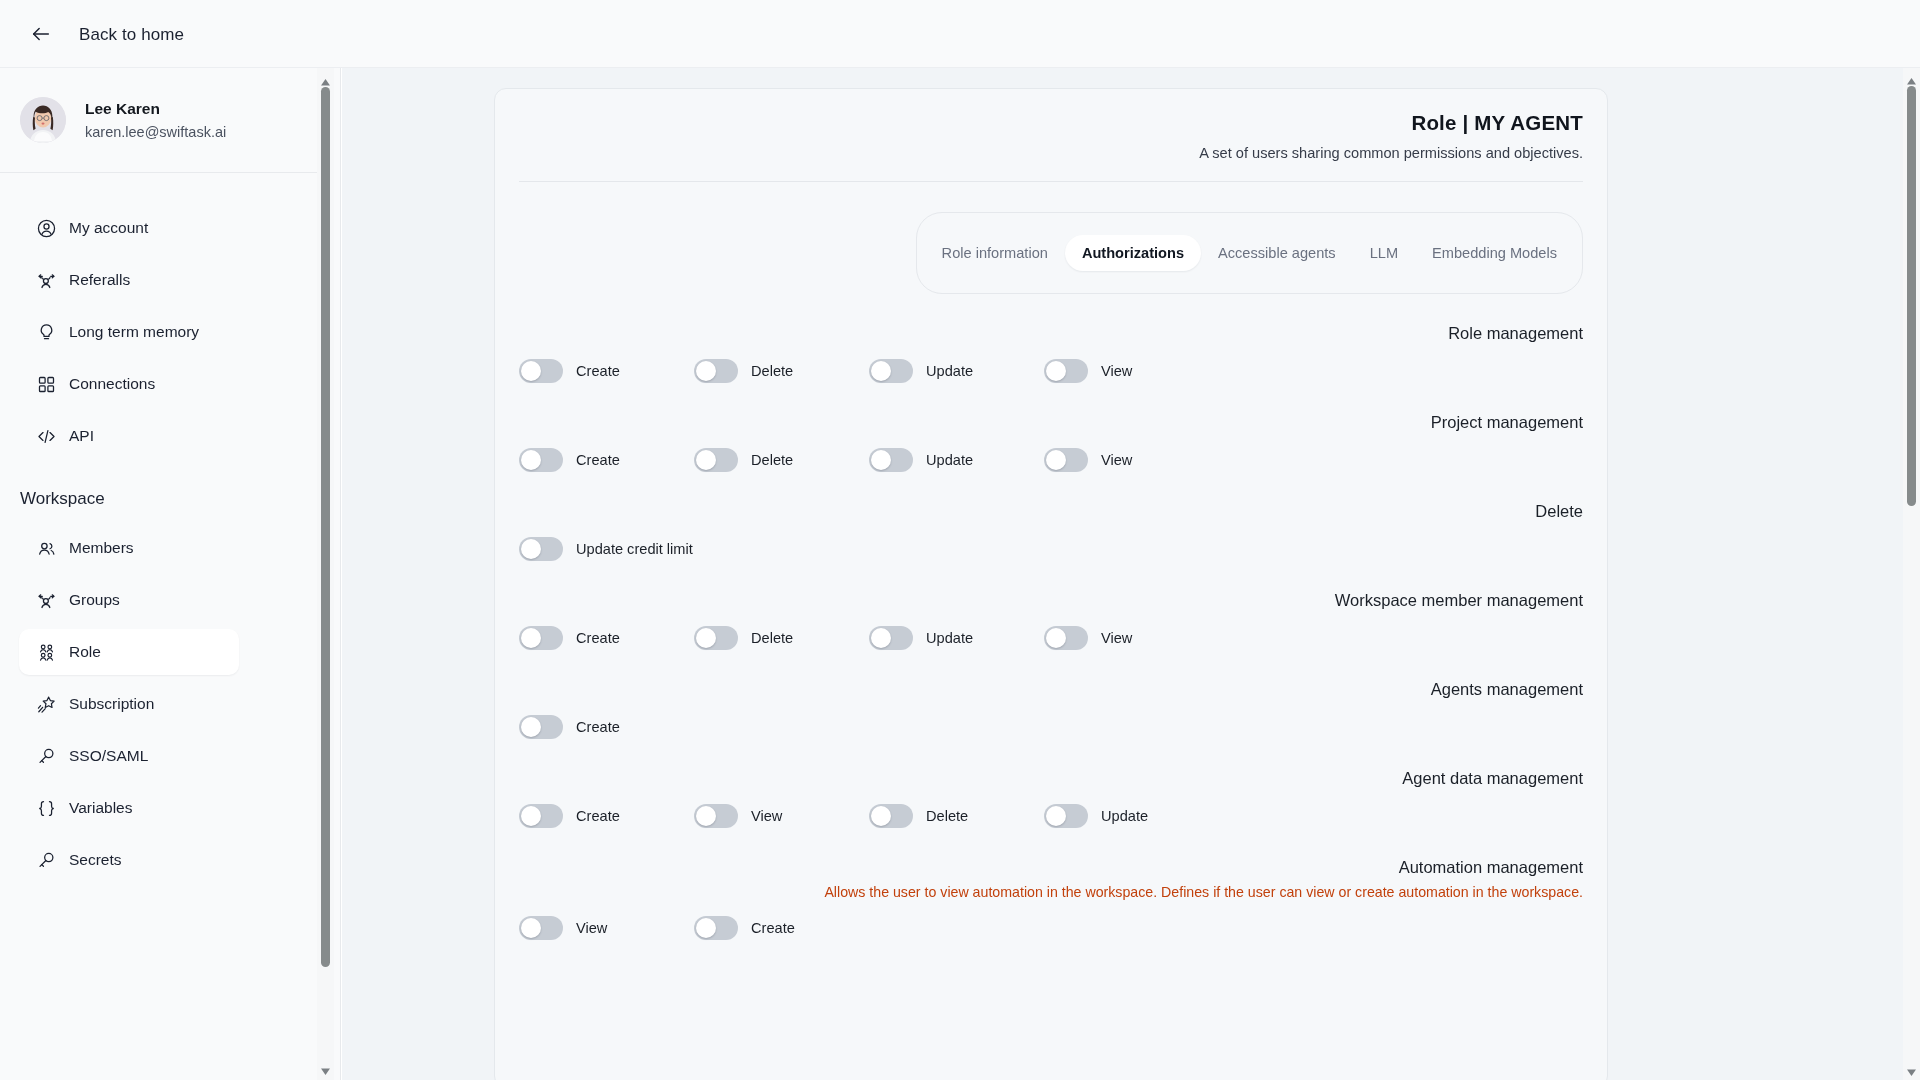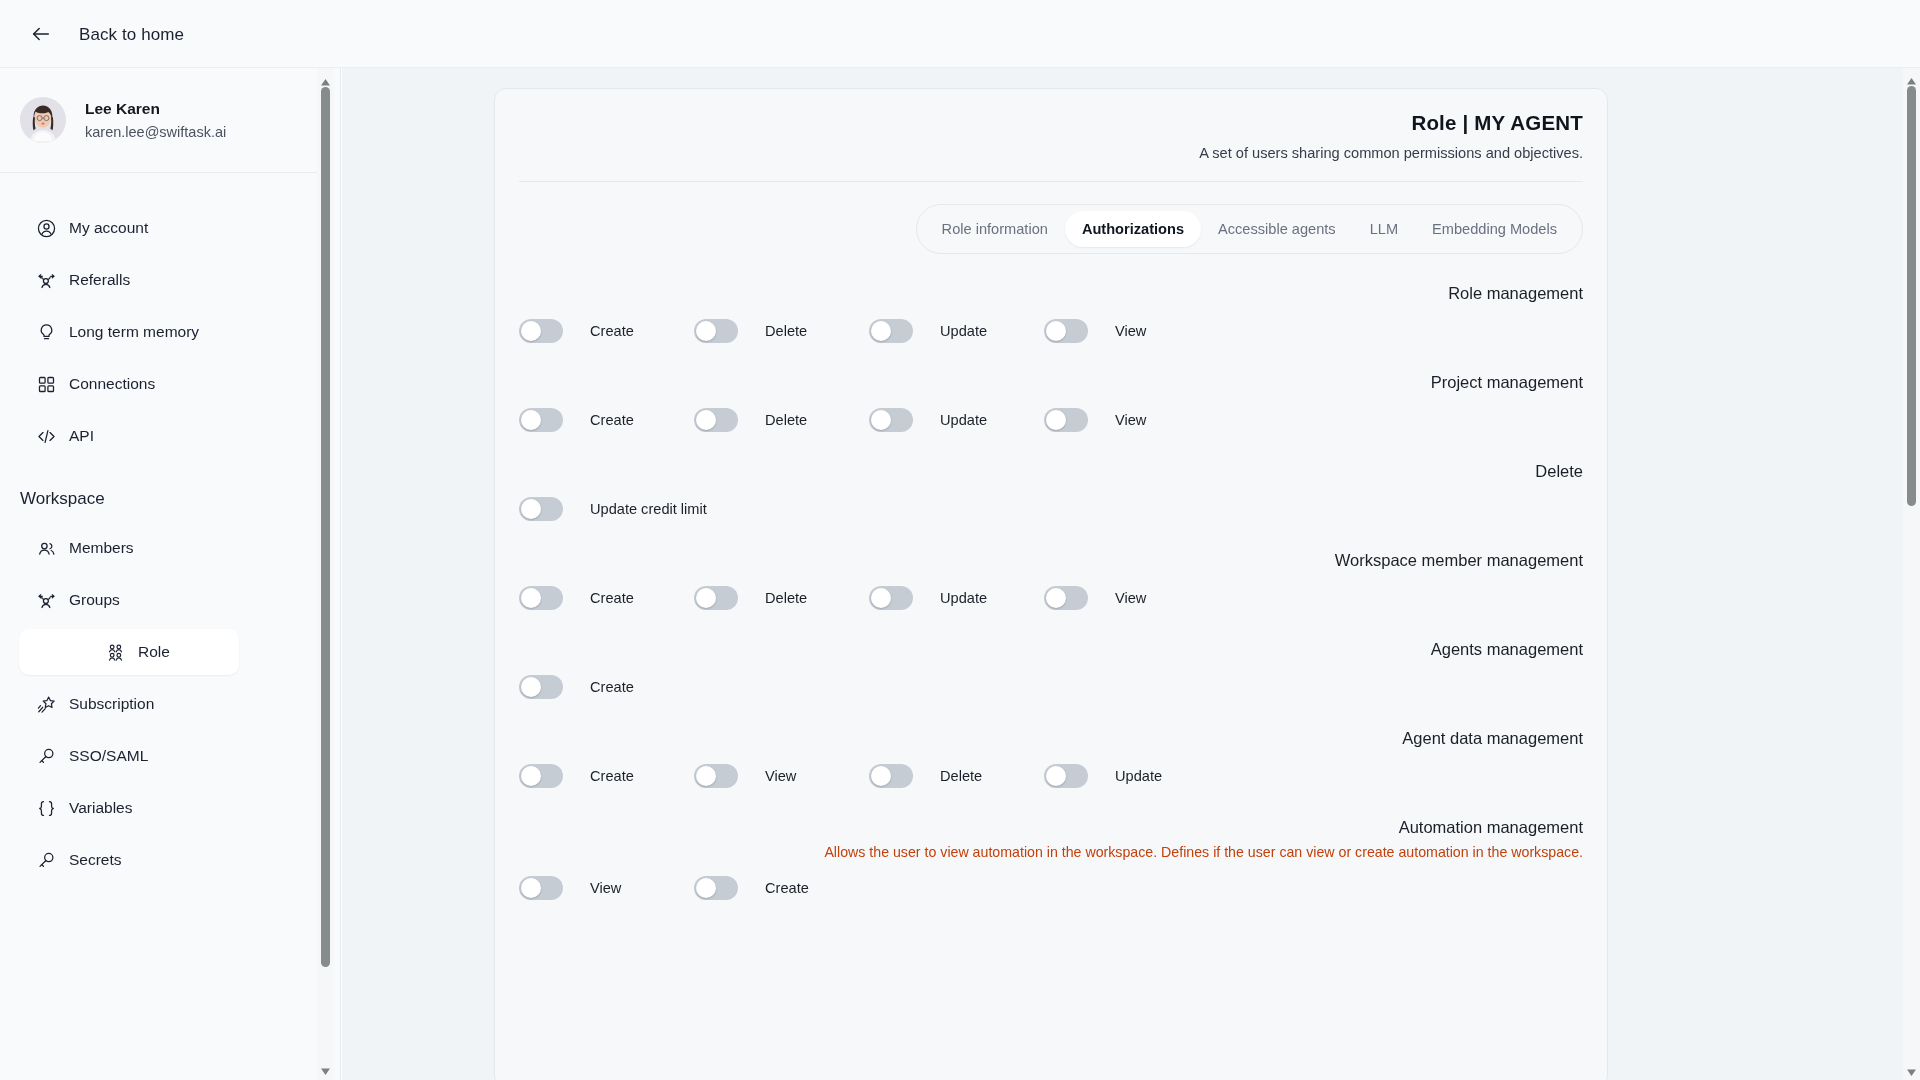--- a/index.html
+++ b/index.html
@@ -61,21 +61,21 @@
   .nav-item {
     display: flex; align-items: center; gap: 12px;
     height: 46px;
     margin: 6px 101px 6px 19px;
     padding-left: 17px;
     border-radius: 10px;
     cursor: pointer;
     color: #1b2130;
     font-size: 15.5px;
   }
-  .nav-item.active { background: #ffffff; box-shadow: 0 1px 2px rgba(16,24,40,.06); justify-content: center; }
+  .nav-item.active { background: #ffffff; box-shadow: 0 1px 2px rgba(16,24,40,.06); }
   .nav-icon { width: 21px; height: 21px; flex: none; display: block; }
   .nav-icon svg { display: block; }
 
   
   .sb-scroll {
     position: absolute; top: 0px; right: 6px;
     width: 17px; height: 1012px;
     background: #f6f7f8;
   }
   .sb-arrow { position: absolute; left: 3px; width: 11px; height: 11px; }
@@ -109,25 +109,25 @@
   }
   .card-sub {
     font-size: 14.6px; color: #363c49; margin-top: 10px;
   }
   .card-divider {
     margin-top: 20px; height: 1px; background: #e4e7eb;
   }
 
   
   .tabs {
-    margin-top: 22px;
+    margin-top: 30px;
     display: inline-flex; align-items: center;
     border: 1px solid #e5e8ec;
     border-radius: 26px;
-    padding: 6px 8px;
+    padding: 22px 8px;
     background: transparent;
   }
   .tab {
     font-size: 14.6px; color: #6a7180;
     padding: 10px 17px;
     border-radius: 20px;
     cursor: pointer; white-space: nowrap;
   }
   .tab.active {
     background: #ffffff; color: #111721; font-weight: bold;
@@ -137,21 +137,21 @@
   
   .group { margin-top: 30px; }
   .group:first-of-type { margin-top: 34px; }
   .group-title { font-size: 16.5px; color: #1b2028; }
   .group-desc { font-size: 14.2px; color: #c2410c; margin-top: 7px; }
   .group-row {
     margin-top: 16px;
     display: flex; align-items: center;
   }
   .perm {
-    display: flex; align-items: center; gap: 27px;
+    display: flex; align-items: center; gap: 13px;
     width: 175px; flex: none;
     cursor: pointer;
   }
   .perm-label { font-size: 14.6px; color: #1b2028; white-space: nowrap; }
 
   .toggle {
     width: 44px; height: 24px; border-radius: 14px;
     background: #c6ccd4; position: relative; flex: none;
   }
   .toggle .knob {

